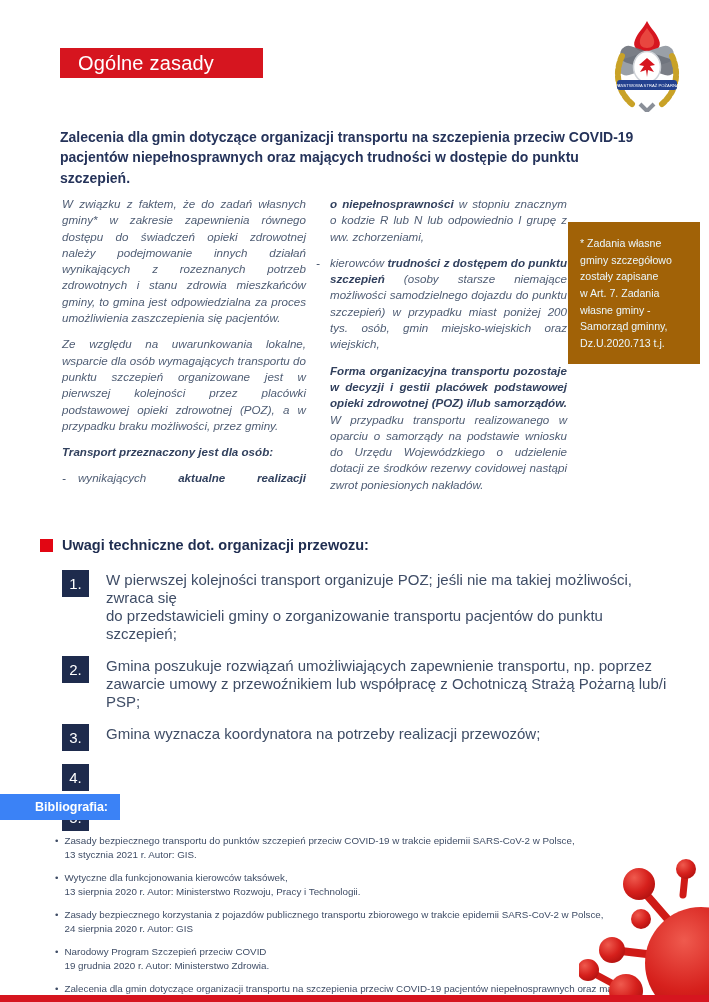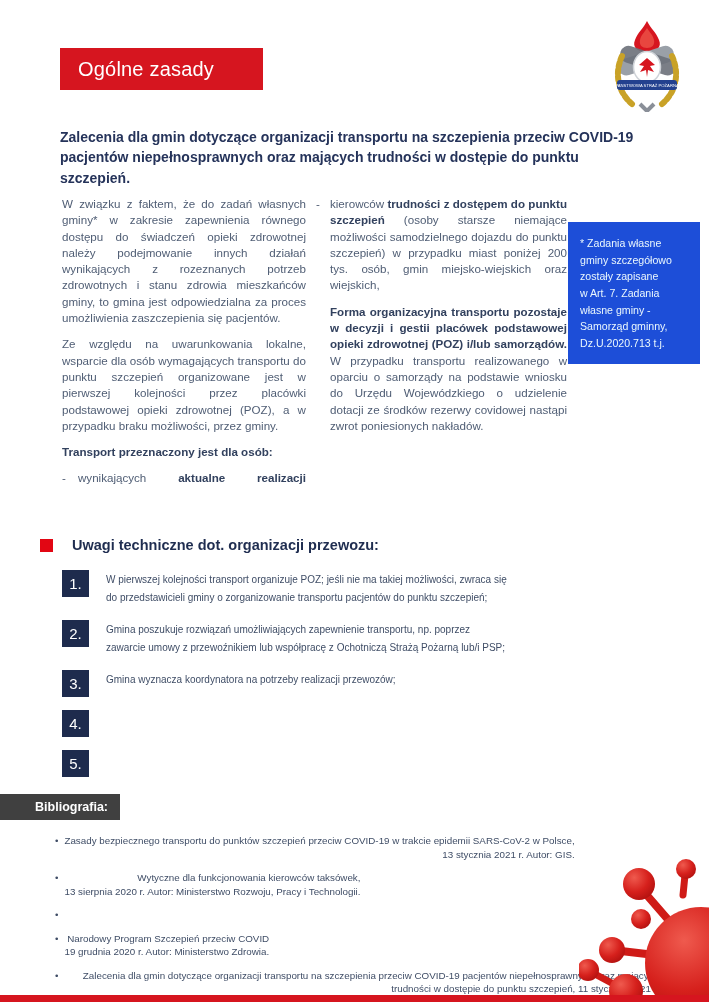--- a/index.html
+++ b/index.html
@@ -1,62 +1,62 @@
 <!DOCTYPE html>
 <html lang="pl"><head>
 <meta charset="utf-8">
 <style>
   html,body{margin:0;padding:0;background:#ffffff;}
   body{font-family:"Liberation Sans","DejaVu Sans",sans-serif;-webkit-font-smoothing:antialiased;}
   .page{position:relative;width:709px;height:1002px;background:#fff;overflow:hidden;margin:0 auto;}
 
   
-  .label-box{position:absolute;left:60px;top:48px;width:203px;height:42px;background:#d6151f;
+  .label-box{position:absolute;left:60px;top:48px;width:203px;height:30px;background:#d6151f;
     display:flex;align-items:center;padding-left:18px;box-sizing:border-box;}
   .label-box span{color:#fff;font-size:20px;font-weight:400;letter-spacing:.2px;}
   .logo{position:absolute;left:610px;top:20px;width:74px;height:92px;}
 
   
   .doc-title{position:absolute;left:60px;top:127px;width:578px;color:#25335a;
     font-size:14px;line-height:1.46;font-weight:700;}
 
   
-  .col{position:absolute;top:196px;color:#4f5d74;font-size:11.6px;line-height:16.3px;text-align:justify;}
+  .col{position:absolute;top:196px;color:#4f5d74;font-size:11.6px;line-height:16.3px;text-align:justify;font-style:italic;}
   .col-left{left:62px;width:244px;}
   .col-mid{left:330px;width:237px;}
   .col p{margin:0 0 10px 0;}
   .b{font-weight:700;color:#32415e;}
   .li{position:relative;padding-left:16px;margin:0 0 10px 0;}
   .li .dash{position:absolute;left:0;top:0;}
   .li.spread{text-align-last:justify;}
   .hang{position:relative;}
   .hang .dash{position:absolute;left:-14px;top:0;}
 
   
-  .note-box{position:absolute;left:568px;top:222px;width:132px;box-sizing:border-box;background:#1d4ed8;
+  .note-box{position:absolute;left:568px;top:222px;width:132px;box-sizing:border-box;background:#a16207;
     color:#eaf7fd;font-size:10.6px;line-height:1.57;padding:13px 10px 13px 12px;white-space:pre-line;}
 
   
-  .tech-heading{position:absolute;left:40px;top:537px;display:flex;align-items:center;gap:19px;}
+  .tech-heading{position:absolute;left:40px;top:537px;display:flex;align-items:center;gap:9px;}
   .tech-heading .sq{width:13px;height:13px;background:#e20613;flex:0 0 auto;}
   .tech-heading span{color:#1f2d50;font-size:14.5px;font-weight:700;}
   .tech-list{position:absolute;left:62px;top:570px;width:610px;}
   .tech-item{display:flex;align-items:flex-start;margin-bottom:13px;}
   .badge{width:27px;height:27px;background:#1e2b4d;color:#fff;font-size:15px;
     display:flex;align-items:center;justify-content:center;flex:0 0 auto;}
-  .tech-text{margin-left:17px;color:#3f4d66;font-size:10px;line-height:18px;white-space:pre-line;padding-top:1px;}
-
-  
-  .bib-box{position:absolute;left:0;top:794px;width:120px;height:26px;background:#404040;
+  .tech-text{margin-left:17px;color:#3f4d66;font-size:15px;line-height:18px;white-space:pre-line;padding-top:1px;}
+
+  
+  .bib-box{position:absolute;left:0;top:794px;width:120px;height:26px;background:#3b82f6;
     display:flex;align-items:center;justify-content:flex-end;padding-right:12px;box-sizing:border-box;padding-left:24px;}
   .bib-box span{color:#fff;font-size:12.5px;font-weight:700;}
   .bib-list{position:absolute;left:55px;top:834px;width:604px;}
   .bib-item{display:flex;align-items:flex-start;margin-bottom:10px;color:#3f4d66;font-size:9.8px;line-height:13.5px;}
   .bib-item .bullet{margin-right:6px;line-height:13.5px;}
-  .bib-item .bib-text{white-space:pre-line;text-align:right;}
+  .bib-item .bib-text{white-space:pre-line;}
 
   
   .bottom-bar{position:absolute;left:0;top:995px;width:709px;height:7px;background:#d6151f;}
   .virus{position:absolute;right:0;top:853px;width:130px;height:142px;}
 </style>
 </head>
 <body>
 
 <div class="page">
 
@@ -93,20 +93,21 @@
     <p>W związku z faktem, że do zadań własnych gminy* w zakresie zapewnienia równego dostępu do świadczeń opieki zdrowotnej należy podejmowanie innych działań wynikających z rozeznanych potrzeb zdrowotnych i stanu zdrowia mieszkańców gminy, to gmina jest odpowiedzialna za proces umożliwienia zaszczepienia się pacjentów.</p>
     <p>Ze względu na uwarunkowania lokalne, wsparcie dla osób wymagających transportu do punktu szczepień organizowane jest w pierwszej kolejności przez placówki podstawowej opieki zdrowotnej (POZ), a w przypadku braku możliwości, przez gminy.</p>
     <p class="b">Transport przeznaczony jest dla osób:</p>
     <div class="li spread">
       <span class="dash">-</span>
       <span>wynikających </span><span class="b">aktualne realizacji</span>
     </div>
   </div>
 
   <div class="col col-mid">
+    <p><span class="b">o niepełnosprawności</span><span> w stopniu znacznym o kodzie R lub N lub odpowiednio I grupę z ww. zchorzeniami,</span></p>
     <p class="hang">
       <span class="dash">-</span>
       <span>kierowców </span><span class="b">trudności z dostępem do punktu szczepień</span><span> (osoby starsze niemające możliwości samodzielnego dojazdu do punktu szczepień) w przypadku miast poniżej 200 tys. osób, gmin miejsko-wiejskich oraz wiejskich,</span>
     </p>
     <p><span class="b">Forma organizacyjna transportu pozostaje w decyzji i gestii placówek podstawowej opieki zdrowotnej (POZ) i/lub samorządów.</span><span> W przypadku transportu realizowanego w oparciu o samorządy na podstawie wniosku do Urzędu Wojewódzkiego o udzielenie dotacji ze środków rezerwy covidowej nastąpi zwrot poniesionych nakładów.</span></p>
   </div>
 
   <div class="note-box">* Zadania własne
 gminy szczegółowo
 zostały zapisane
@@ -152,20 +153,22 @@
       <span class="bib-text">Zasady bezpiecznego transportu do punktów szczepień przeciw COVID-19 w trakcie epidemii SARS-CoV-2 w Polsce,
 13 stycznia 2021 r. Autor: GIS.</span>
     </div>
     <div class="bib-item">
       <span class="bullet">•</span>
       <span class="bib-text">Wytyczne dla funkcjonowania kierowców taksówek,
 13 sierpnia 2020 r. Autor: Ministerstwo Rozwoju, Pracy i Technologii.</span>
     </div>
     <div class="bib-item">
       <span class="bullet">•</span>
+      <span class="bib-text">Zasady bezpiecznego korzystania z pojazdów publicznego transportu zbiorowego w trakcie epidemii SARS-CoV-2 w Polsce,
+24 sierpnia 2020 r. Autor: GIS</span>
     </div>
     <div class="bib-item">
       <span class="bullet">•</span>
       <span class="bib-text">Narodowy Program Szczepień przeciw COVID
 19 grudnia 2020 r. Autor: Ministerstwo Zdrowia.</span>
     </div>
     <div class="bib-item">
       <span class="bullet">•</span>
       <span class="bib-text">Zalecenia dla gmin dotyczące organizacji transportu na szczepienia przeciw COVID-19 pacjentów niepełnosprawnych oraz mających trudności w dostępie do punktu szczepień, 11 stycznia 2021 r.</span>
     </div>

